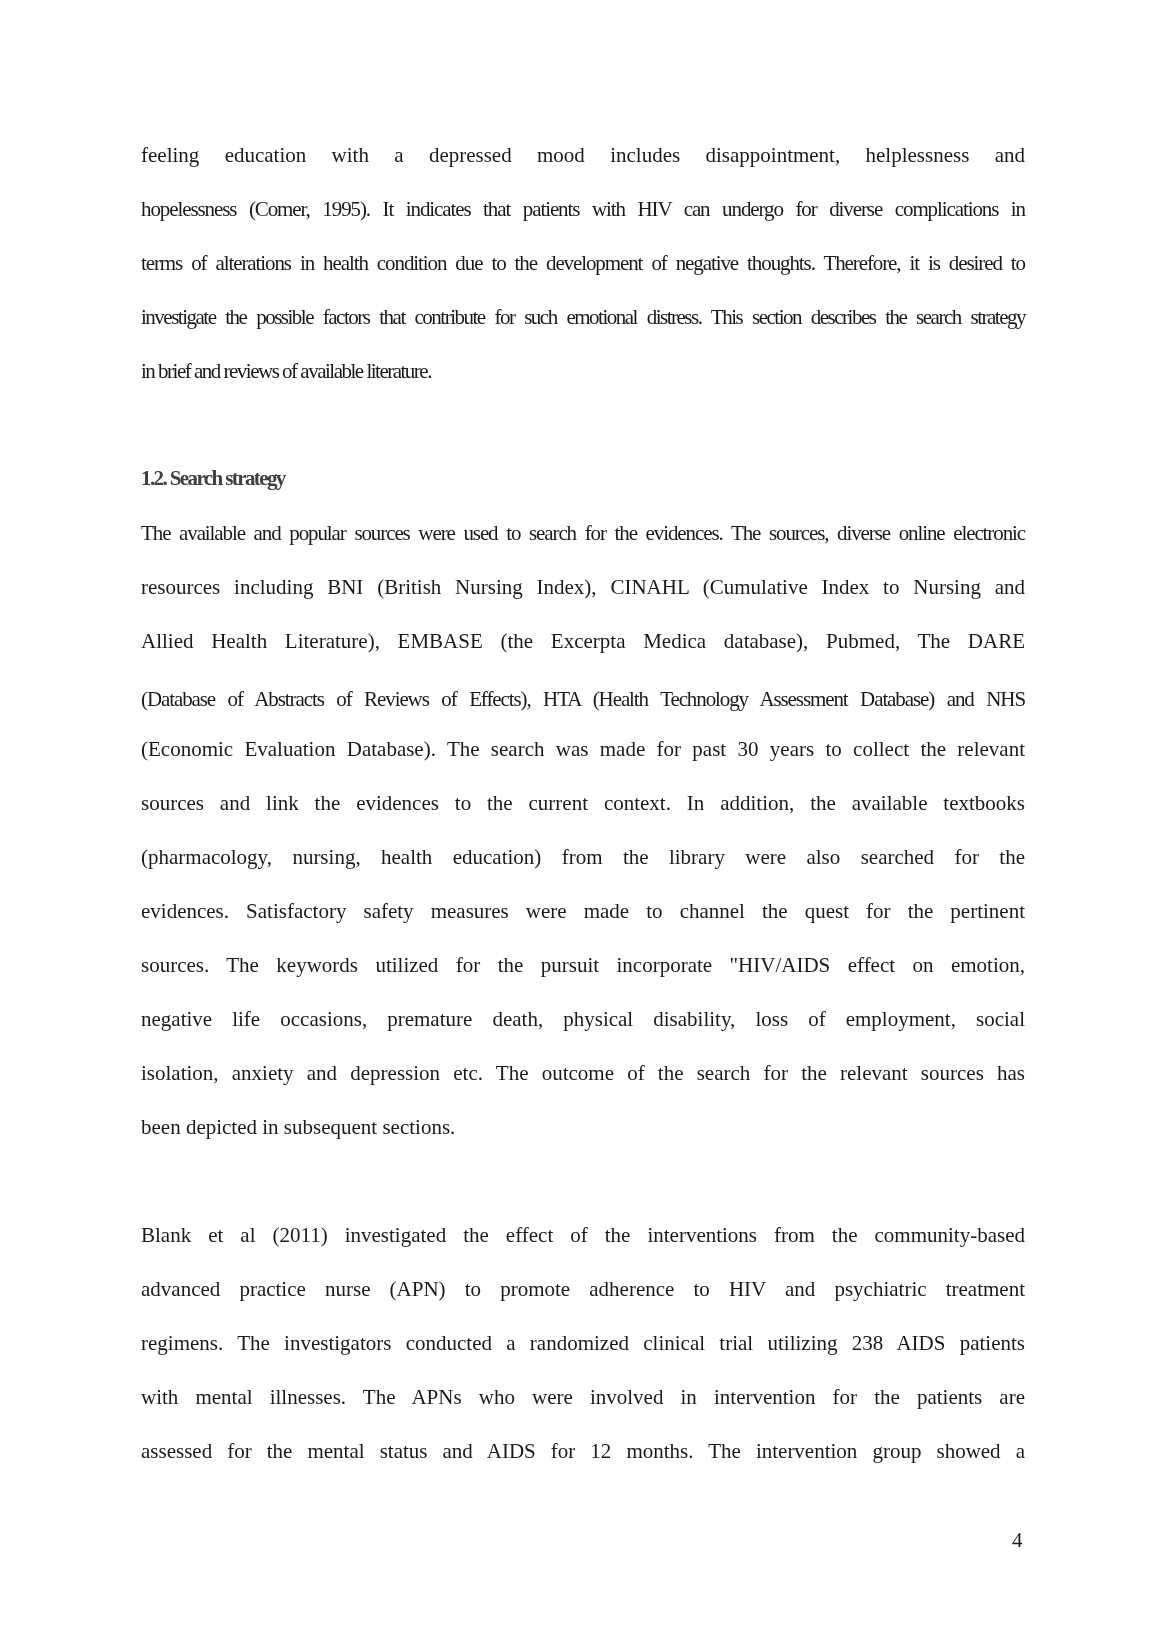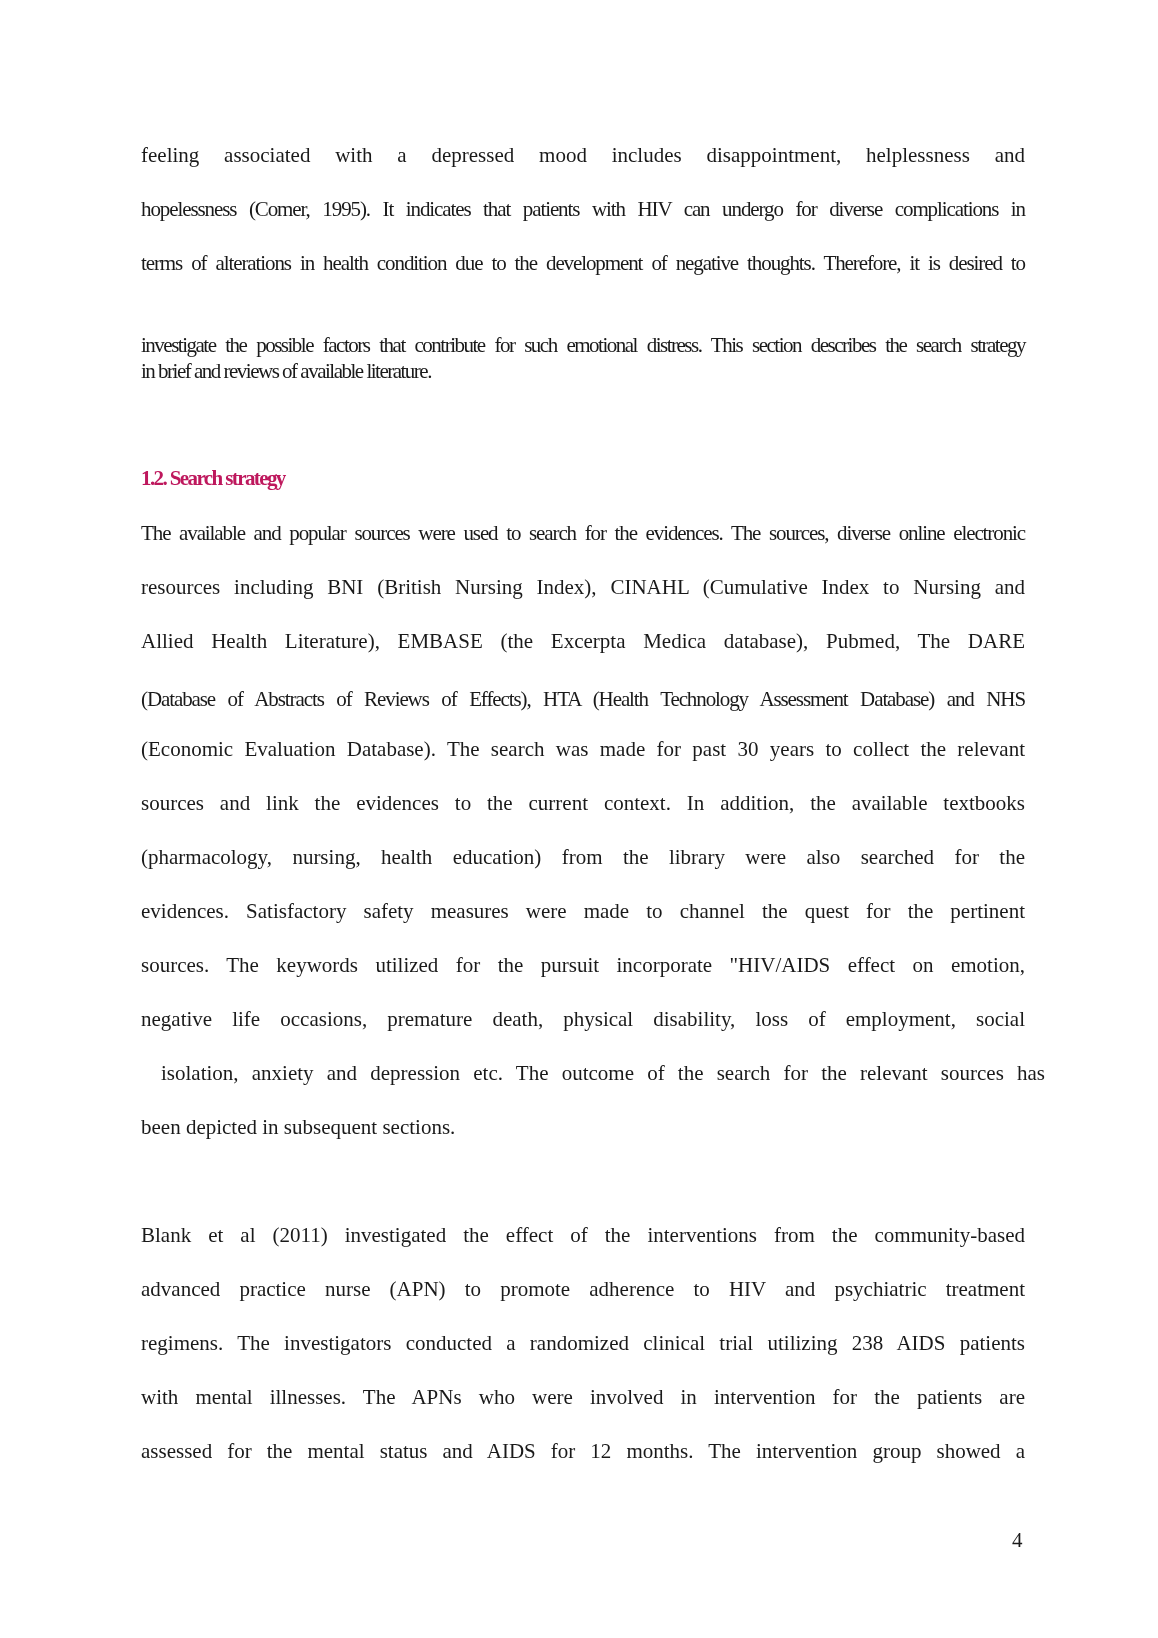--- a/index.html
+++ b/index.html
@@ -9,56 +9,56 @@
     position: absolute; left: 141px; width: 884px;
     font-family: "Liberation Serif", serif; font-size: 21px; color: #1a1a1a;
     white-space: nowrap; text-align: justify; text-align-last: justify;
     line-height: 26px; height: 26px;
   }
   .line.last { text-align-last: left; }
   .condensed { letter-spacing: -1.1px; word-spacing: 0px; }
   .condensed2 { letter-spacing: -1.5px; }
   .heading {
     position: absolute; left: 141px; font-family: "Liberation Serif", serif;
-    font-weight: bold; color: #be185d; white-space: nowrap;
+    font-weight: bold; color: #404040; white-space: nowrap;
   }
   .h12 { font-size: 21px; letter-spacing: -1.6px; }
   .h13 { font-size: 22px; }
   .pagenum {
     position: absolute; left: 1012px; top: 1528px; font-family: "Liberation Serif", serif;
     font-size: 21px; color: #1a1a1a;
   }
 </style>
 </head>
 <body>
 
 <div class="page">
 
   <div>
-    <div class="line" style="top: 142px; white-space: nowrap;">feeling associated with a depressed mood includes disappointment, helplessness and</div>
+    <div class="line" style="top: 142px; white-space: nowrap;">feeling education with a depressed mood includes disappointment, helplessness and</div>
     <div class="line condensed" style="top: 196px; white-space: nowrap;">hopelessness (Comer, 1995).  It indicates that patients with HIV can undergo for diverse complications in</div>
     <div class="line condensed" style="top: 250px; white-space: nowrap;">terms of alterations in health condition due to the development of negative thoughts. Therefore, it is desired to</div>
-    <div class="line condensed2" style="top: 304px; white-space: nowrap; margin-top: 28px;">investigate the possible factors that contribute for such emotional distress.  This section describes the search strategy</div>
+    <div class="line condensed2" style="top: 304px; white-space: nowrap;">investigate the possible factors that contribute for such emotional distress.  This section describes the search strategy</div>
     <div class="line last condensed2" style="top: 358px; white-space: nowrap;">in brief and reviews of available literature.</div>
   </div>
 
   <div class="heading h12" style="top:466px;">1.2. Search strategy</div>
 
   <div>
     <div class="line condensed" style="top: 520px; white-space: nowrap;">The available and popular sources were used to search for the evidences. The sources, diverse online electronic</div>
     <div class="line" style="top: 574px; white-space: nowrap;">resources including BNI (British Nursing Index), CINAHL (Cumulative Index to Nursing and</div>
     <div class="line" style="top: 628px; white-space: nowrap;">Allied Health Literature), EMBASE (the Excerpta Medica database), Pubmed, The DARE</div>
     <div class="line condensed" style="top: 686px; white-space: nowrap;">(Database of Abstracts of Reviews of Effects), HTA (Health Technology Assessment Database) and NHS</div>
     <div class="line" style="top: 736px; white-space: nowrap;">(Economic Evaluation Database). The search was made for past 30 years to collect the relevant</div>
     <div class="line" style="top: 790px; white-space: nowrap;">sources and link the evidences to the current context. In addition, the available textbooks</div>
     <div class="line" style="top: 844px; white-space: nowrap;">(pharmacology, nursing, health education) from the library were also searched for the</div>
     <div class="line" style="top: 898px; white-space: nowrap;">evidences. Satisfactory safety measures were made to channel the quest for the pertinent</div>
     <div class="line" style="top: 952px; white-space: nowrap;">sources. The keywords utilized for the pursuit incorporate "HIV/AIDS effect on emotion,</div>
     <div class="line" style="top: 1006px; white-space: nowrap;">negative life occasions, premature death, physical disability, loss of employment, social</div>
-    <div class="line" style="top: 1060px; white-space: nowrap; margin-left: 20px;">isolation, anxiety and depression etc. The outcome of the search for the relevant sources has</div>
+    <div class="line" style="top: 1060px; white-space: nowrap;">isolation, anxiety and depression etc. The outcome of the search for the relevant sources has</div>
     <div class="line last" style="top: 1114px; white-space: nowrap;">been depicted in subsequent sections.</div>
   </div>
 
 
   <div>
     <div class="line" style="top: 1222px; white-space: nowrap;">Blank et al (2011) investigated the effect of the interventions from the community-based</div>
     <div class="line" style="top: 1276px; white-space: nowrap;">advanced practice nurse (APN) to promote adherence to HIV and psychiatric treatment</div>
     <div class="line" style="top: 1330px; white-space: nowrap;">regimens. The investigators conducted a randomized clinical trial utilizing 238 AIDS patients</div>
     <div class="line" style="top: 1384px; white-space: nowrap;">with mental illnesses. The APNs who were involved in intervention for the patients are</div>
     <div class="line" style="top: 1438px; white-space: nowrap; font-family: Liberation Serif, serif;">assessed for the mental status and AIDS for 12 months. The intervention group showed a</div>

